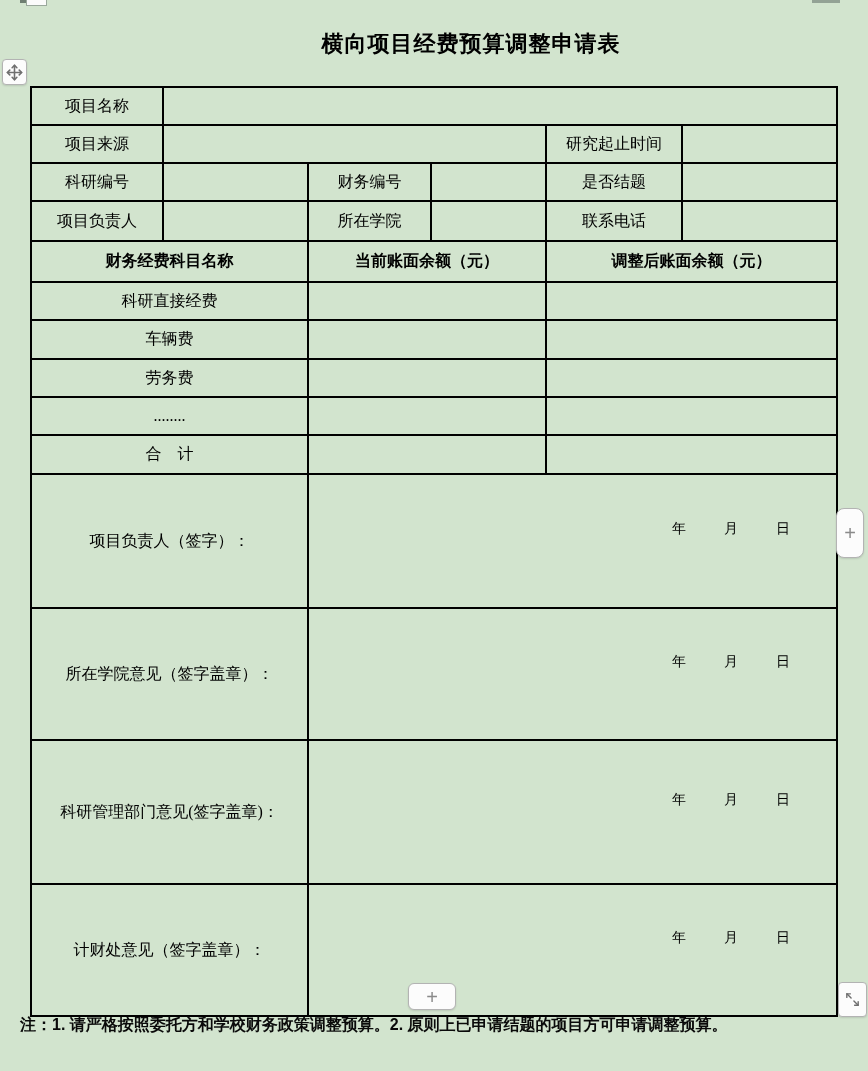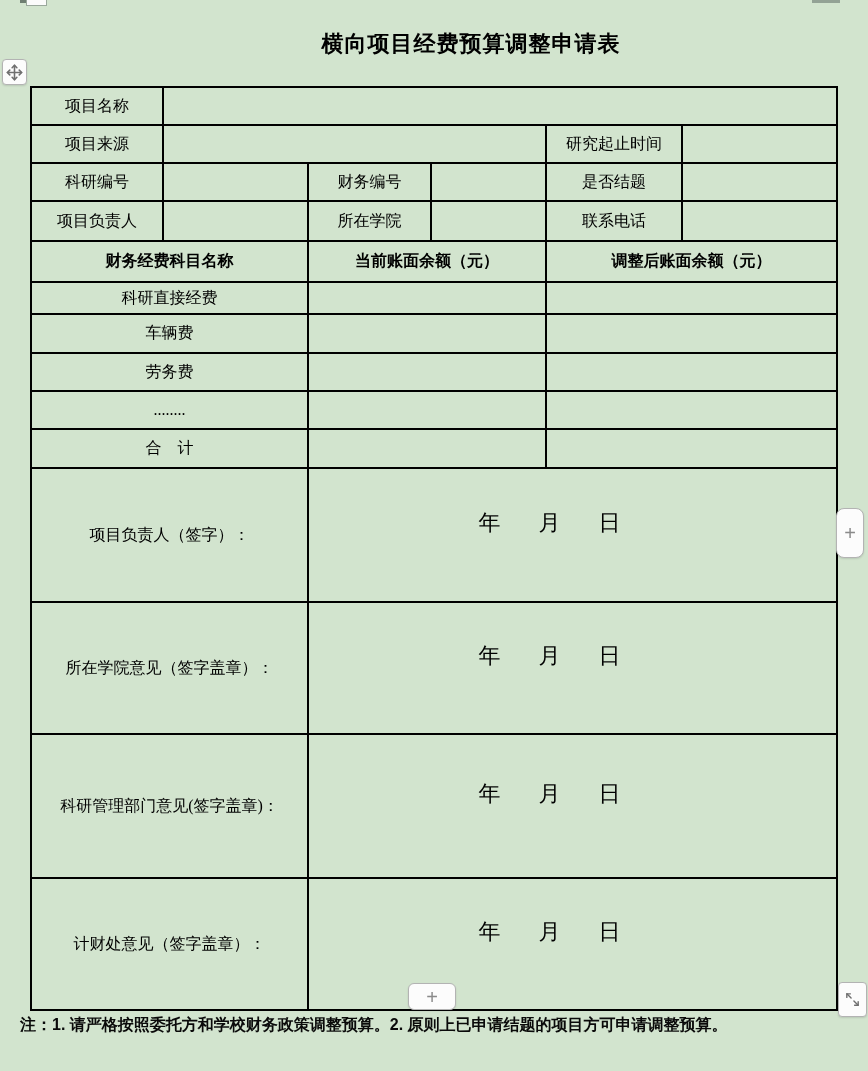--- a/index.html
+++ b/index.html
@@ -20,21 +20,21 @@
   }
   table.form td{
     border:2px solid #000;
     text-align:center;vertical-align:middle;
     font-size:16px;padding:0;overflow:hidden;white-space:nowrap;
   }
   td.bold{font-weight:bold;}
   td.sig-label{font-size:16px;}
   td.sig-space{vertical-align:bottom;}
   .dateline{
-    padding:0 46px 24px 0;font-size:22px;
+    text-align:right;padding:0 46px 24px 0;font-size:14px;
   }
   .dateline span.dgap{margin-left:38px;}
   
   .ctl{
     position:absolute;background:#fcfcfc;border:1px solid #b3b3b3;
     border-radius:6px;display:flex;align-items:center;justify-content:center;
     box-sizing:border-box;cursor:pointer;
     box-shadow:0 1px 2px rgba(0,0,0,0.12);
   }
   .ctl-move{left:2px;top:59px;width:25px;height:26px;border-radius:4px;}
@@ -113,21 +113,21 @@
     <td>所在学院</td>
     <td></td>
     <td>联系电话</td>
     <td></td>
   </tr>
   <tr style="height:41px">
     <td colspan="2" class="bold">财务经费科目名称</td>
     <td colspan="2" class="bold">当前账面余额（元）</td>
     <td colspan="2" class="bold">调整后账面余额（元）</td>
   </tr>
-  <tr style="height:32px">
+  <tr style="height:38px">
     <td colspan="2">科研直接经费</td>
     <td colspan="2"></td>
     <td colspan="2"></td>
   </tr>
   <tr style="height:39px">
     <td colspan="2">车辆费</td>
     <td colspan="2"></td>
     <td colspan="2"></td>
   </tr>
   <tr style="height:38px">

